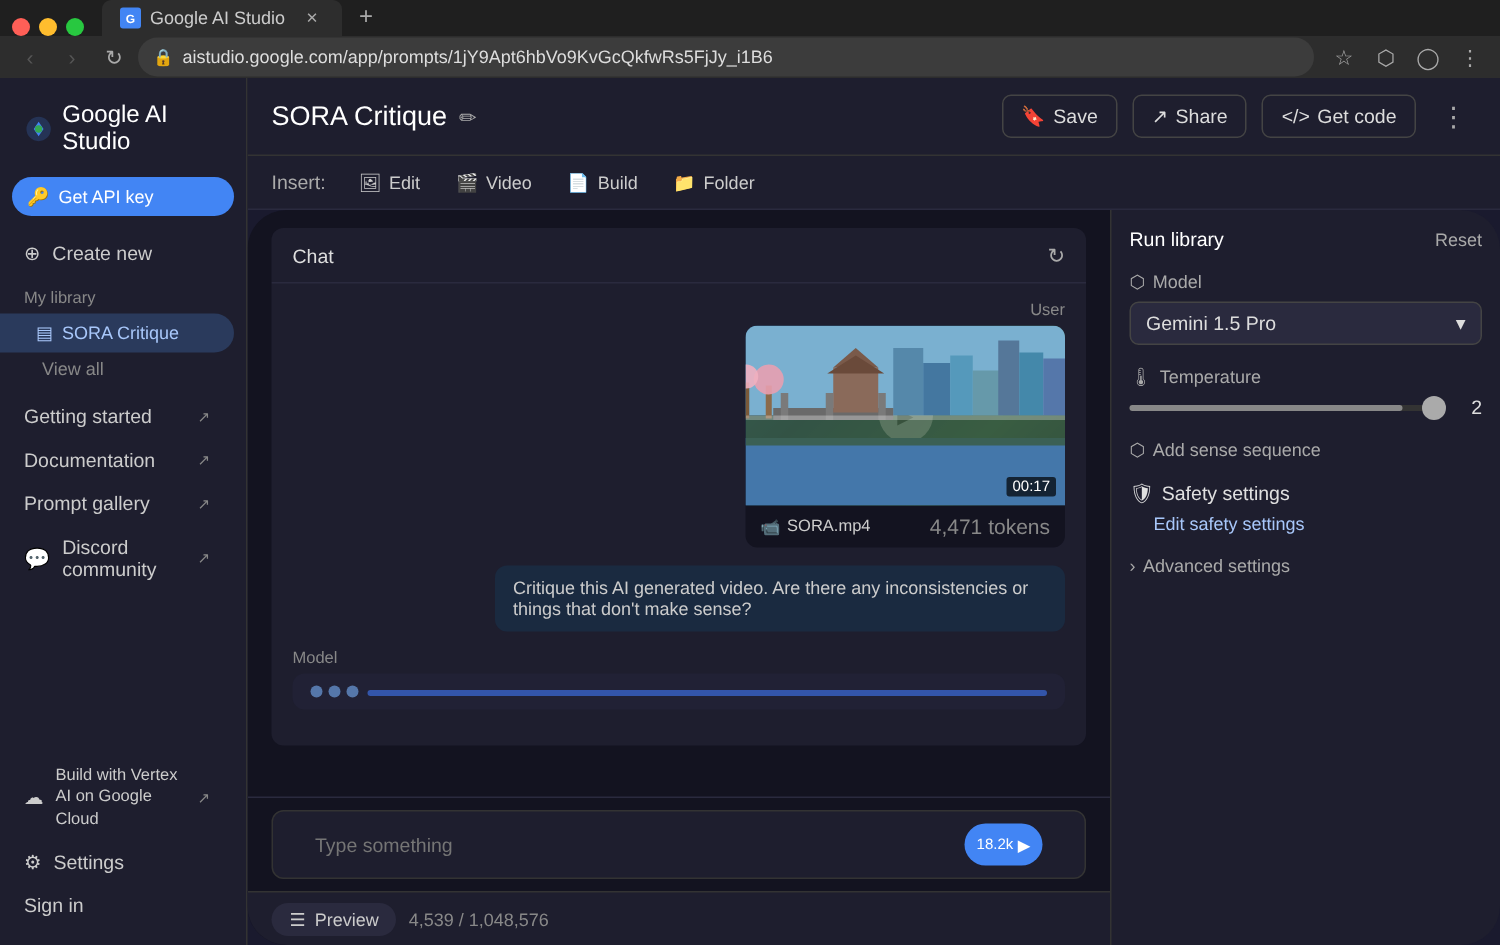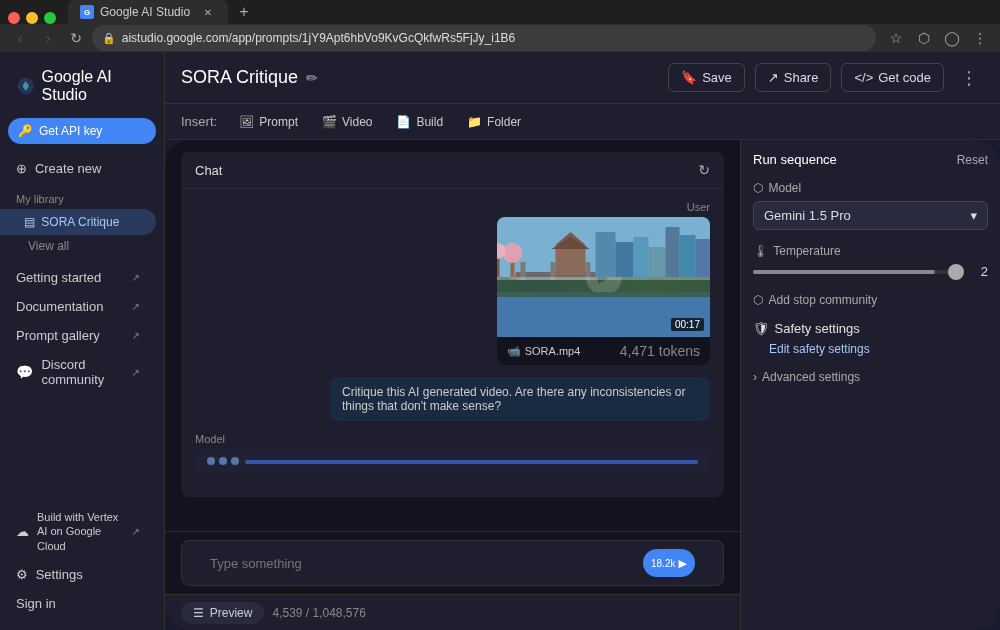--- a/index.html
+++ b/index.html
@@ -746,21 +746,21 @@
         <span>&lt;/&gt;</span>
         <span>Get code</span>
       </button>
       <button class="more-btn">⋮</button>
     </div>
 
     <div class="insert-bar">
       <span class="insert-label">Insert:</span>
       <div class="insert-btn">
         <span>🖼</span>
-        <span>Prompt</span>
+        <span>Edit</span>
       </div>
       <div class="insert-btn">
         <span>🎬</span>
         <span>Video</span>
       </div>
       <div class="insert-btn">
         <span>📄</span>
         <span>Build</span>
       </div>
       <div class="insert-btn">
@@ -865,21 +865,21 @@
           <div class="preview-btn">
             <span>☰</span>
             <span>Preview</span>
           </div>
           <span class="token-info">4,539 / 1,048,576</span>
         </div>
       </div>
 
       <div class="right-panel">
         <div class="panel-header">
-          <span class="panel-title">Run sequence</span>
+          <span class="panel-title">Run library</span>
           <span class="reset-btn">Reset</span>
         </div>
 
         <div class="setting-section">
           <div class="setting-label">
             <span>⬡</span>
             <span>Model</span>
           </div>
           <div class="model-select">
             <span>Gemini 1.5 Pro</span>
@@ -897,21 +897,21 @@
               <div class="temp-slider-fill"></div>
               <div class="temp-slider-thumb"></div>
             </div>
             <span class="temp-value">2</span>
           </div>
         </div>
 
         <div class="setting-section">
           <div class="setting-label">
             <span>⬡</span>
-            <span>Add stop community</span>
+            <span>Add sense sequence</span>
           </div>
         </div>
 
         <div class="setting-section">
           <div class="safety-row">
             <span>🛡</span>
             <span>Safety settings</span>
           </div>
           <div class="safety-link">Edit safety settings</div>
         </div>

